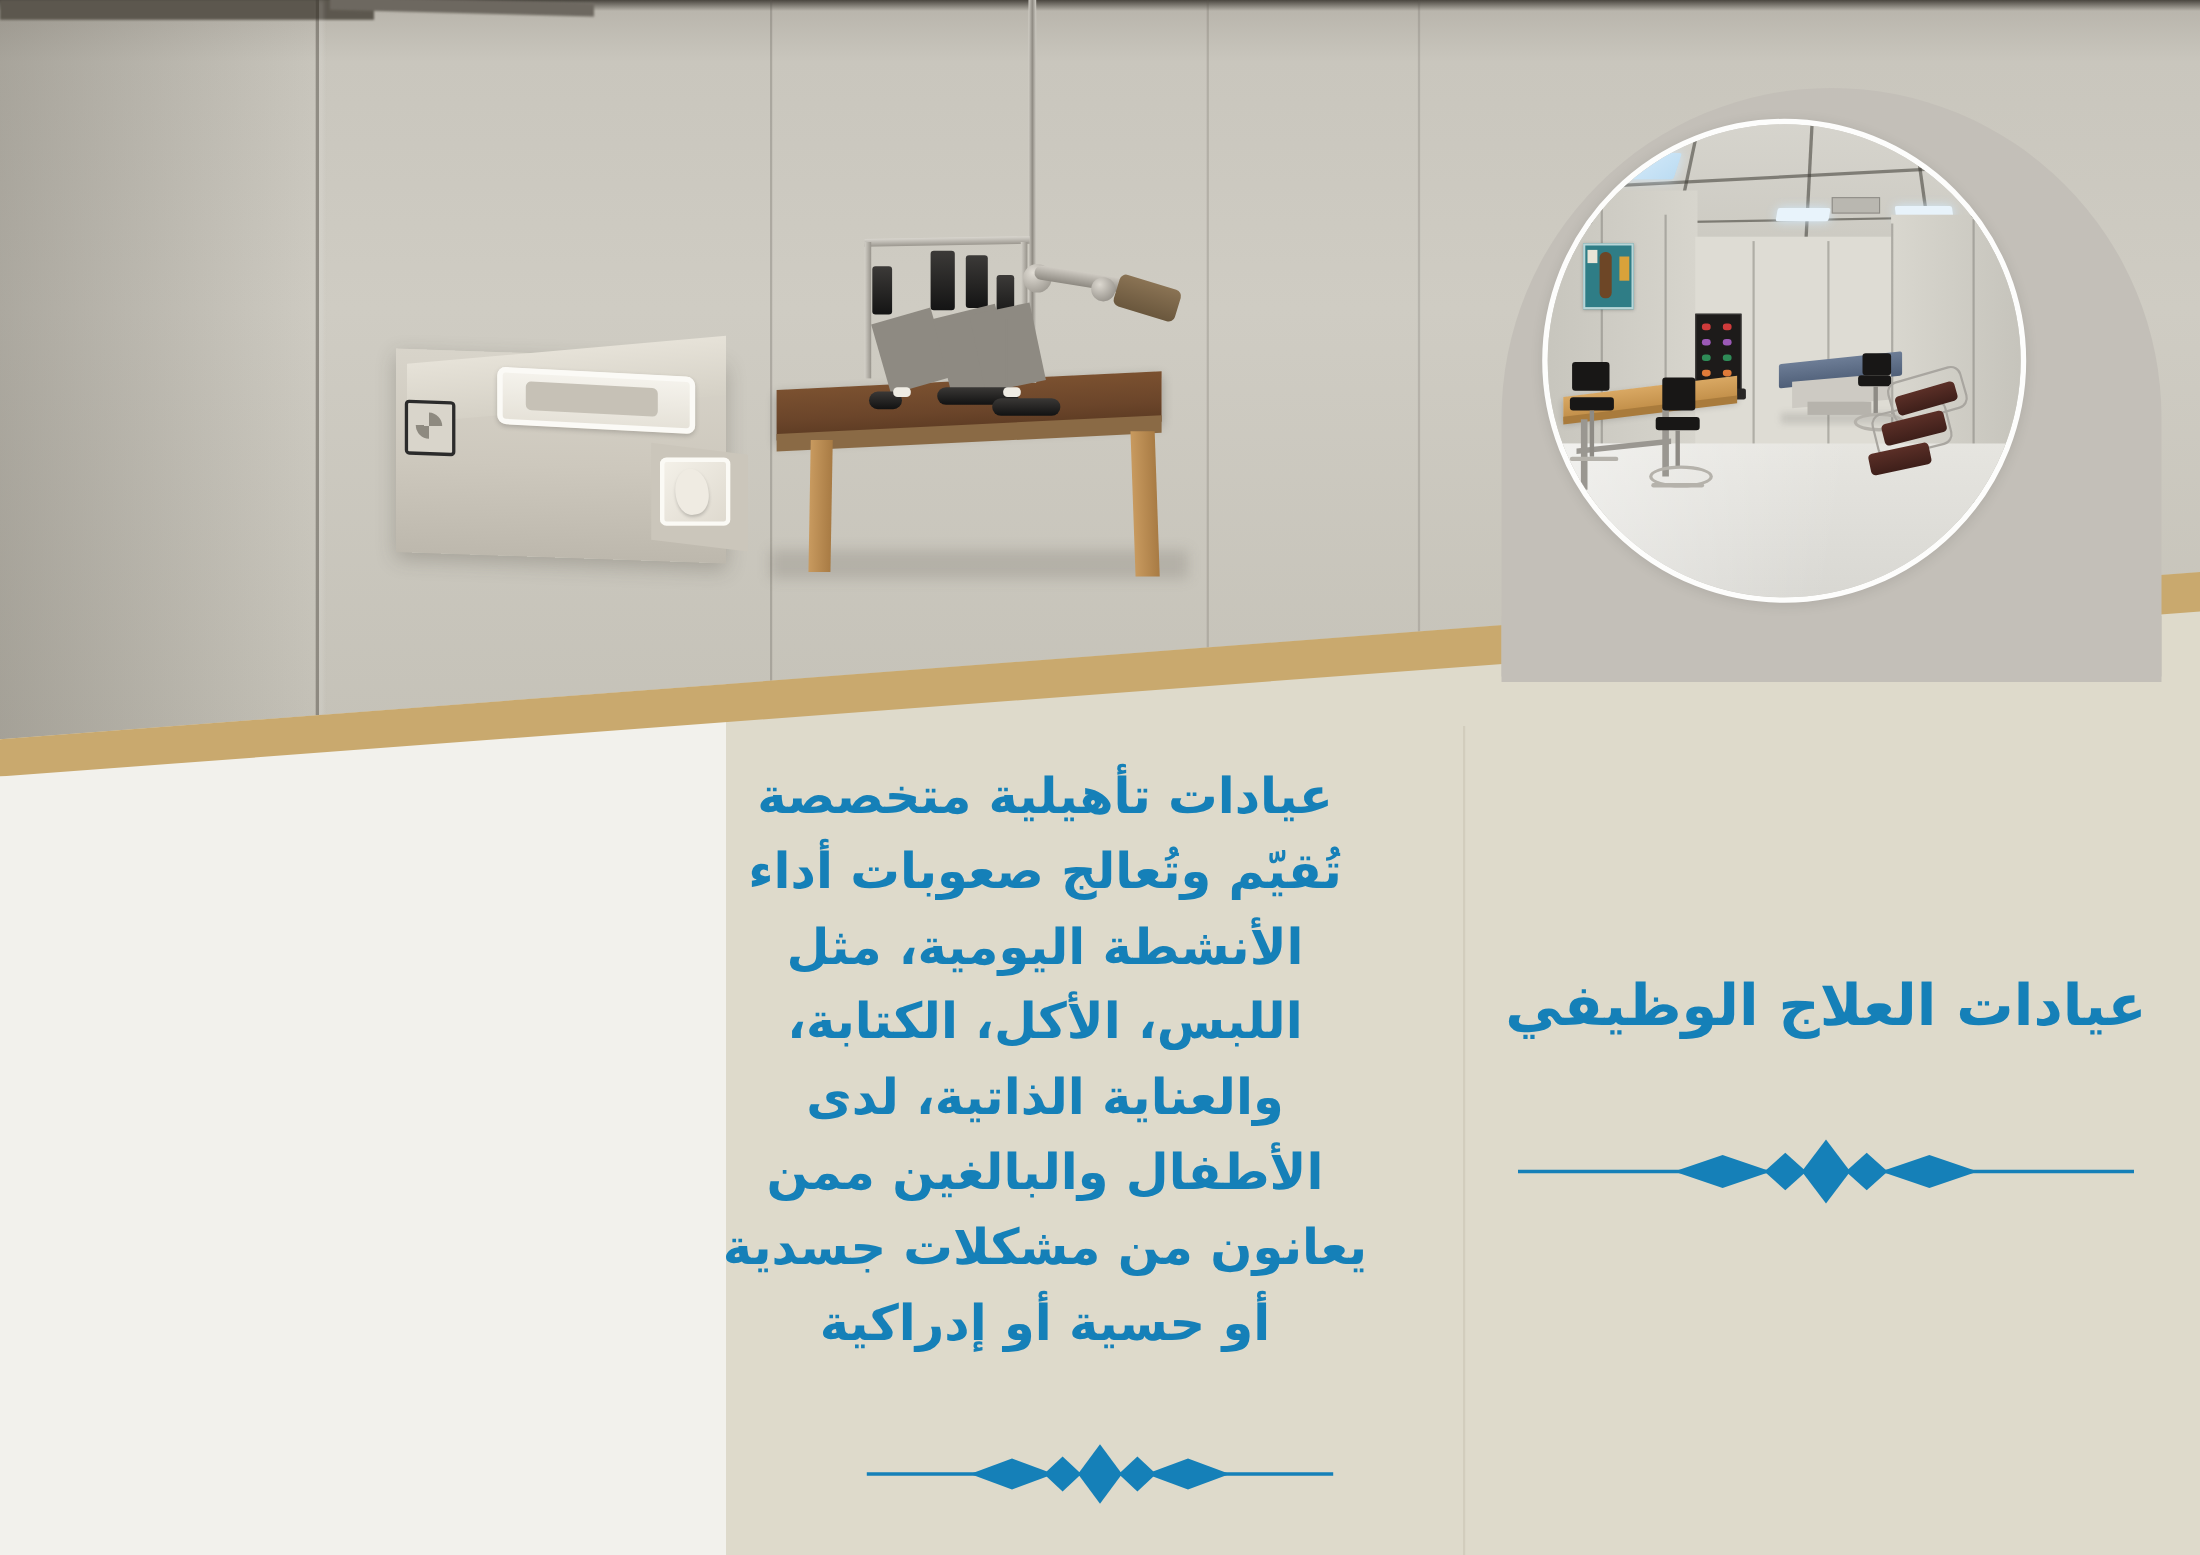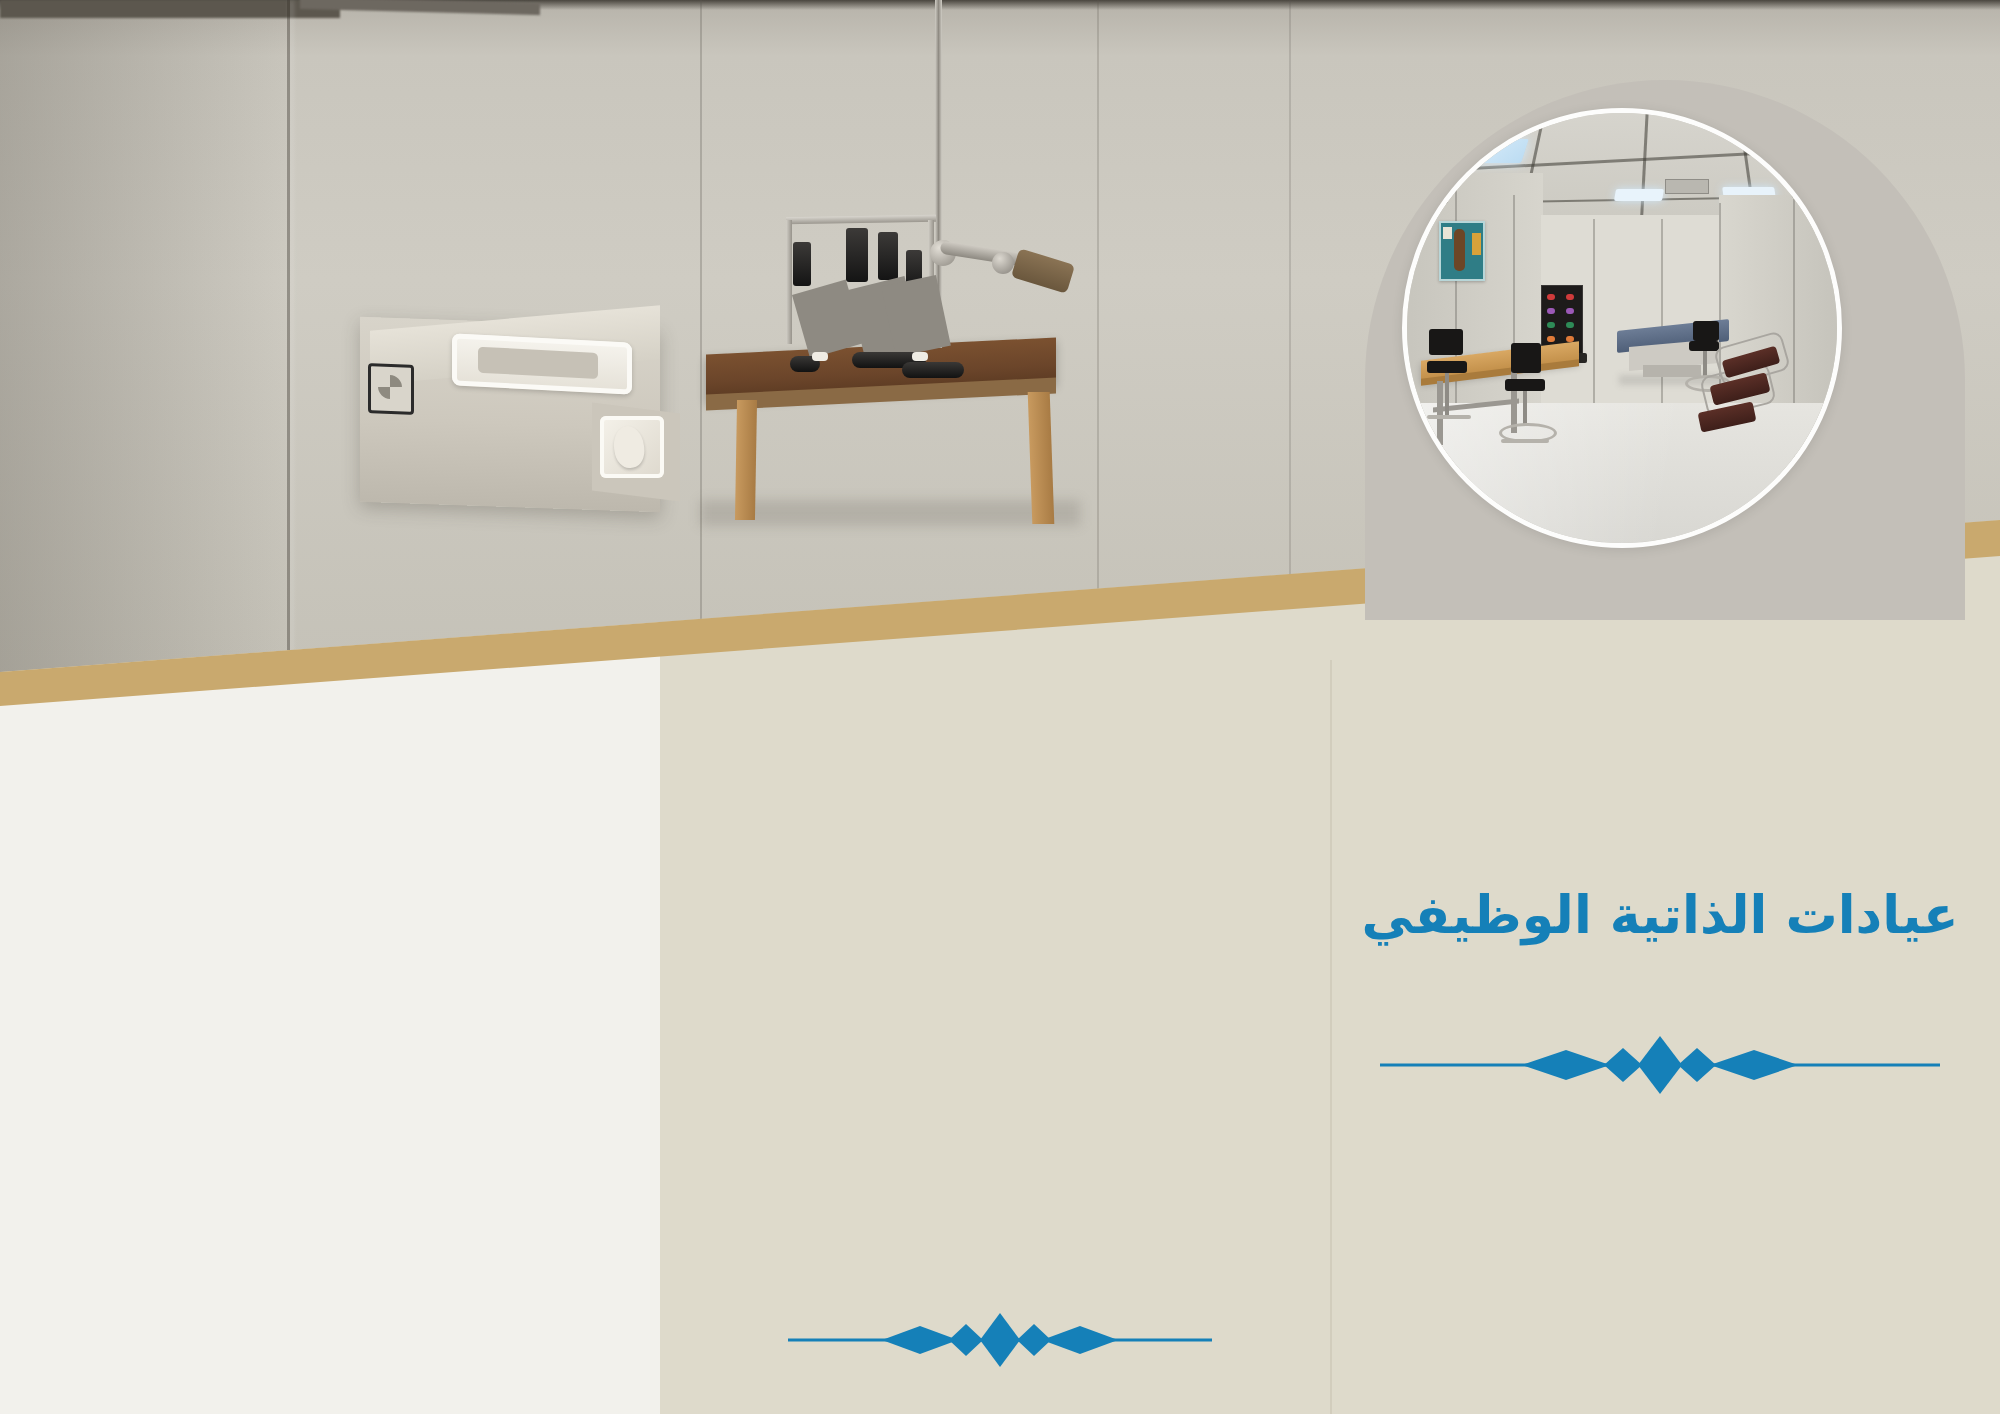--- a/index.html
+++ b/index.html
@@ -367,33 +367,34 @@
       <div class="chC-ring"></div>
 
       <div class="c-wframe f1"></div>
         <div class="c-wframe f2"></div>
       <div class="c-wch w1"></div>
       <div class="c-wch w2"></div>
       <div class="c-wch w3"></div>
     </div>
   </div>
 
-  <div class="title">عيادات الذاتية الوظيفي</div>
+  <div class="title">عيادات العلاج الوظيفي</div>
 
   <div class="orn orn-title">
     <svg viewBox="0 0 580 70" preserveAspectRatio="none" aria-hidden="true">
       <line x1="10" y1="35" x2="570" y2="35" stroke="#1580b8" stroke-width="3"></line>
       <polygon points="290,6 312,35 290,64 268,35" fill="#1580b8"></polygon>
       <polygon points="253,18 272,35 253,52 234,35" fill="#1580b8"></polygon>
       <polygon points="327,18 346,35 327,52 308,35" fill="#1580b8"></polygon>
       <polygon points="196,20 240,35 196,50 152,35" fill="#1580b8"></polygon>
       <polygon points="384,20 428,35 384,50 340,35" fill="#1580b8"></polygon>
     </svg>
   </div>
 
+  <div class="body-text">عيادات تأهيلية متخصصة تُقيّم وتُعالج صعوبات أداء الأنشطة اليومية، مثل اللبس، الأكل، الكتابة، والعناية الذاتية، لدى الأطفال والبالغين ممن يعانون من مشكلات جسدية أو حسية أو إدراكية</div>
 
   <div class="orn orn-body">
     <svg viewBox="0 0 440 70" preserveAspectRatio="none" aria-hidden="true">
       <line x1="8" y1="35" x2="432" y2="35" stroke="#1580b8" stroke-width="3"></line>
       <polygon points="220,8 240,35 220,62 200,35" fill="#1580b8"></polygon>
       <polygon points="186,19 203,35 186,51 169,35" fill="#1580b8"></polygon>
       <polygon points="254,19 271,35 254,51 237,35" fill="#1580b8"></polygon>
       <polygon points="140,21 178,35 140,49 102,35" fill="#1580b8"></polygon>
       <polygon points="300,21 338,35 300,49 262,35" fill="#1580b8"></polygon>
     </svg>

